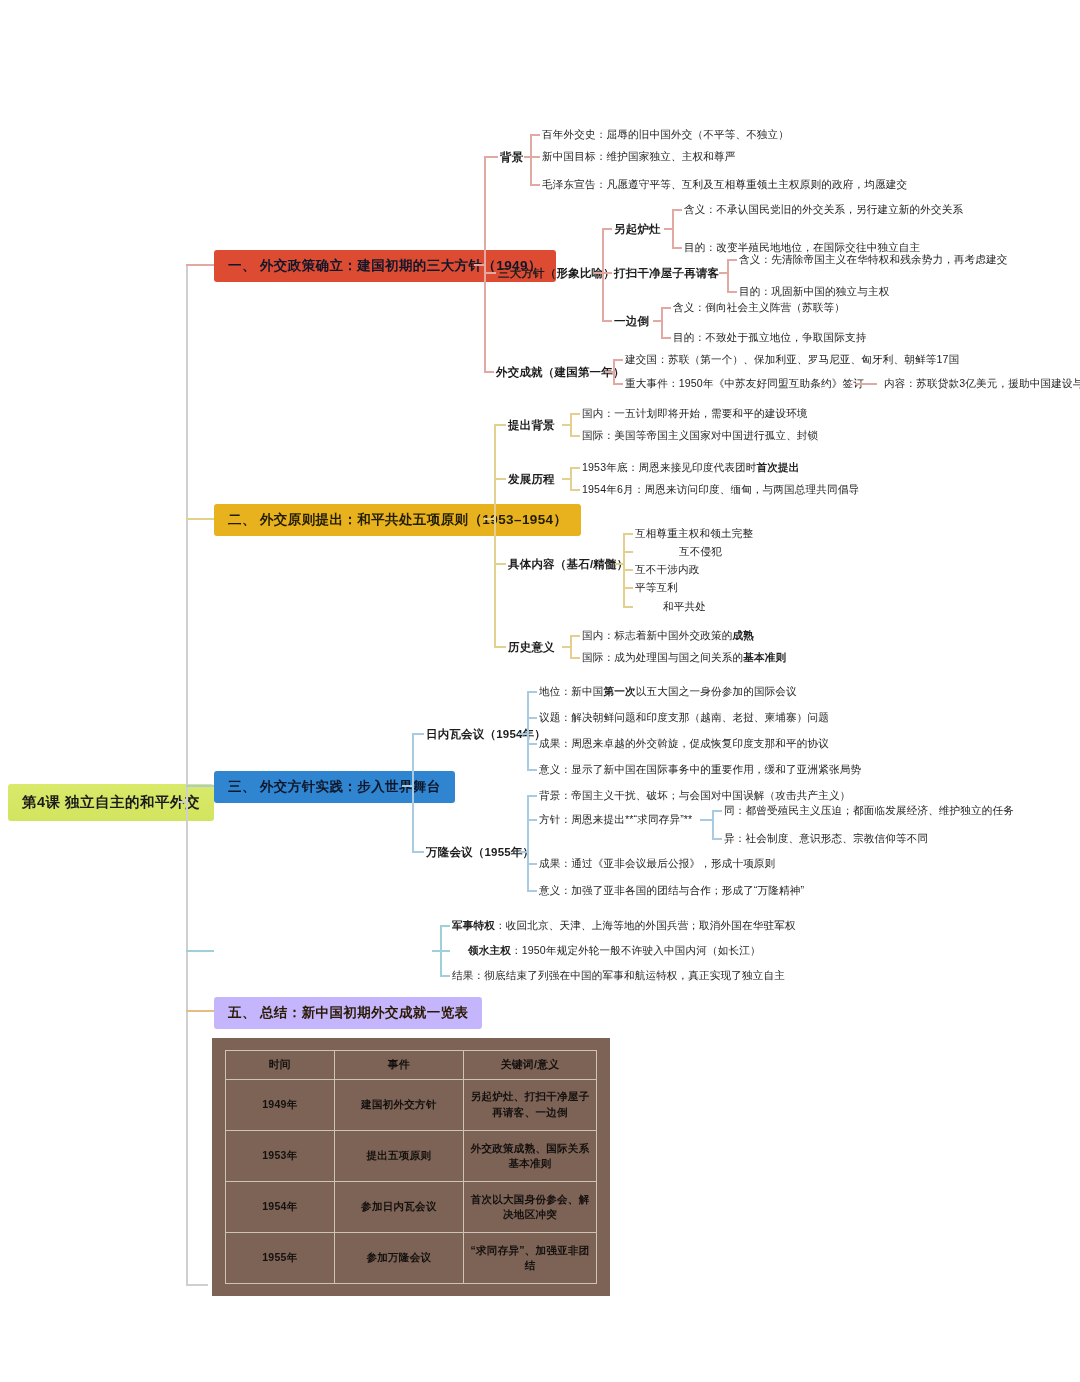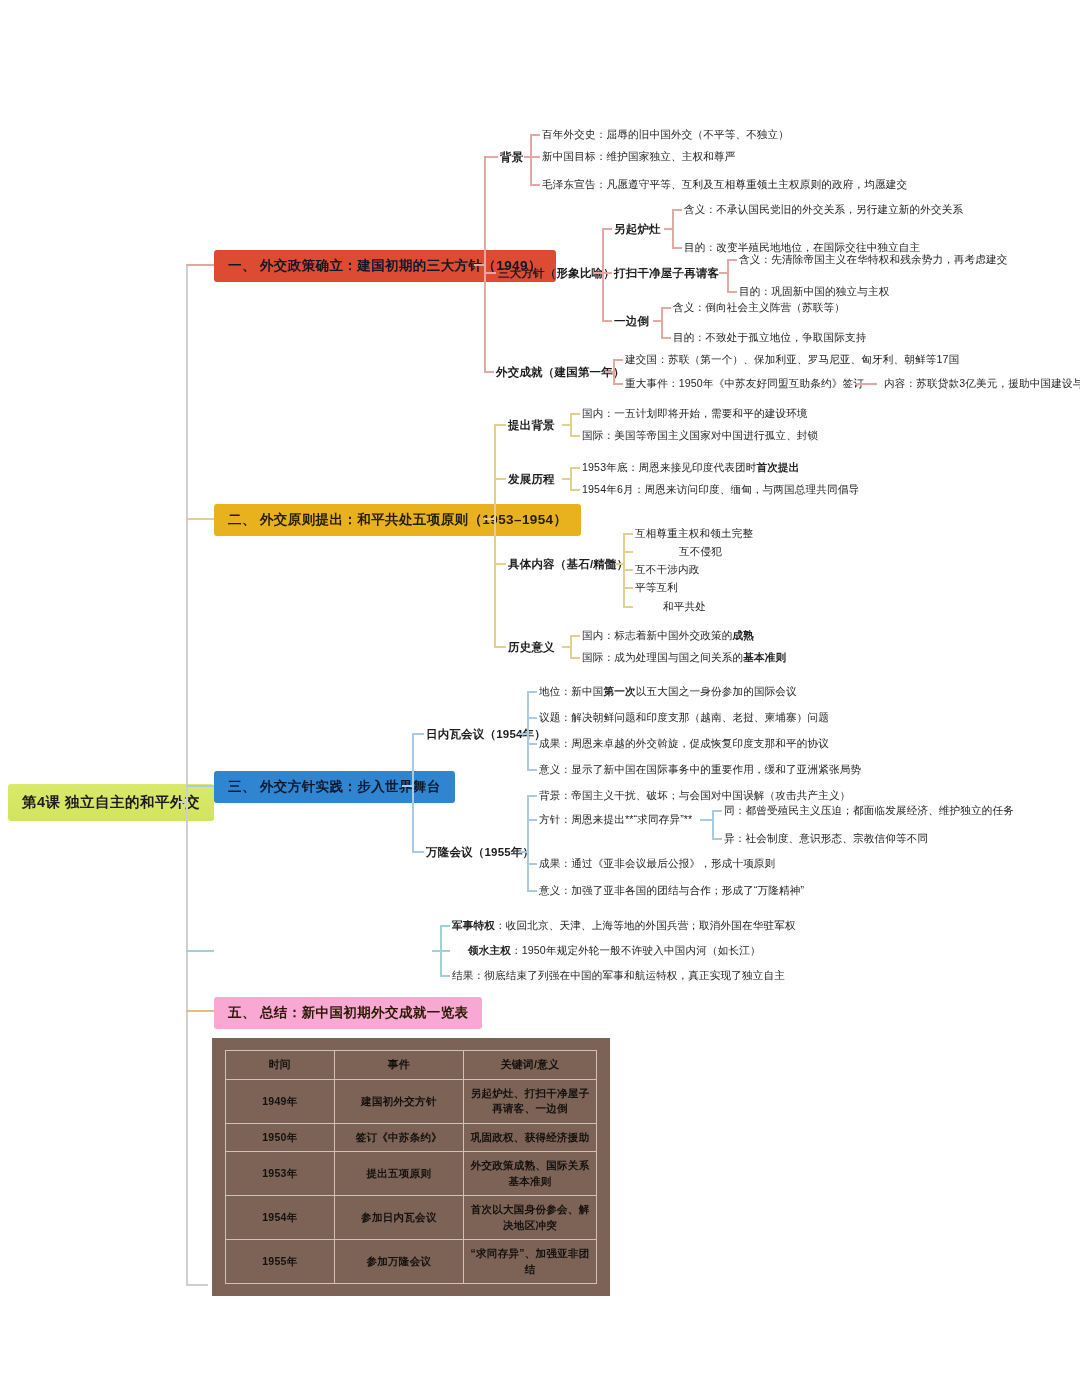--- a/index.html
+++ b/index.html
@@ -47,21 +47,21 @@
     font-weight:700;
     padding:7px 14px;
     border-radius:3px;
     white-space:nowrap;
     letter-spacing:.4px;
   }
   .l1.red   {background:#dd4b33;}
   .l1.yellow{background:#e8b11e;color:#221d05;}
   .l1.blue  {background:#2f85d0;}
   .l1.teal  {background:#41b6cd;color:#0c2a30;}
-  .l1.orange{background:#f9a8d4;color:#2a1a03;}
+  .l1.orange{background:#c4b5fd;color:#2a1a03;}
 
   .l2{
     position:absolute;
     font-size:11.5px;
     font-weight:700;
     color:#1d1d1d;
     white-space:nowrap;
     letter-spacing:.2px;
   }
   .l3{
@@ -283,25 +283,20 @@
           <th class="c3">关键词/意义</th>
         </tr>
       </thead>
       <tbody>
         <tr>
           <td>1949年</td>
           <td>建国初外交方针</td>
           <td>另起炉灶、打扫干净屋子再请客、一边倒</td>
         </tr>
         <tr>
-          <td>1950年</td>
-          <td>签订《中苏条约》</td>
-          <td>巩固政权、获得经济援助</td>
-        </tr>
-        <tr>
           <td>1953年</td>
           <td>提出五项原则</td>
           <td>外交政策成熟、国际关系基本准则</td>
         </tr>
         <tr>
           <td>1954年</td>
           <td>参加日内瓦会议</td>
           <td>首次以大国身份参会、解决地区冲突</td>
         </tr>
         <tr>

